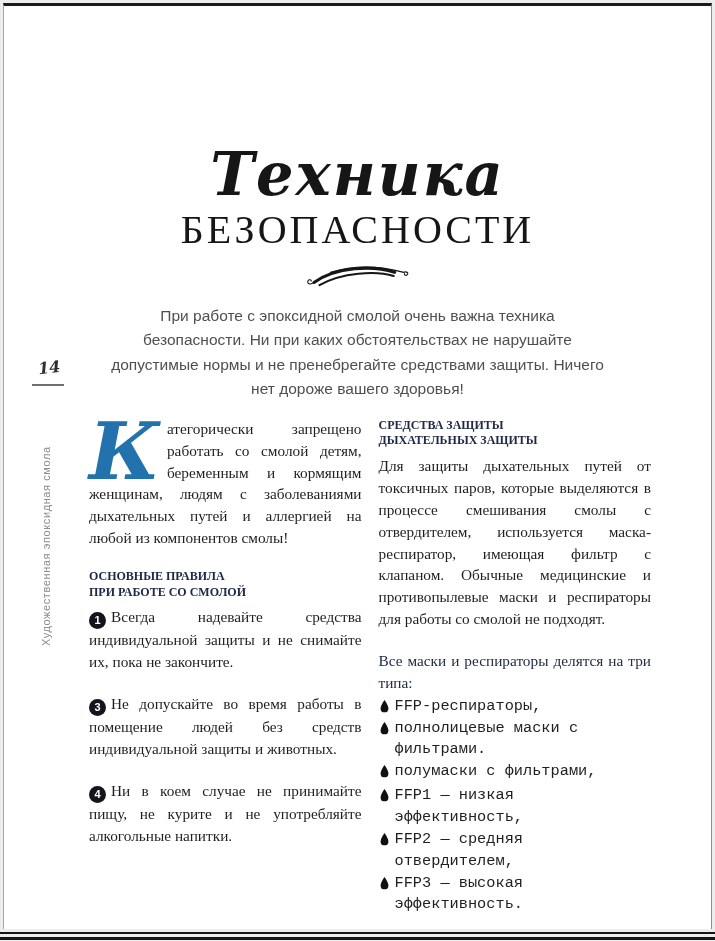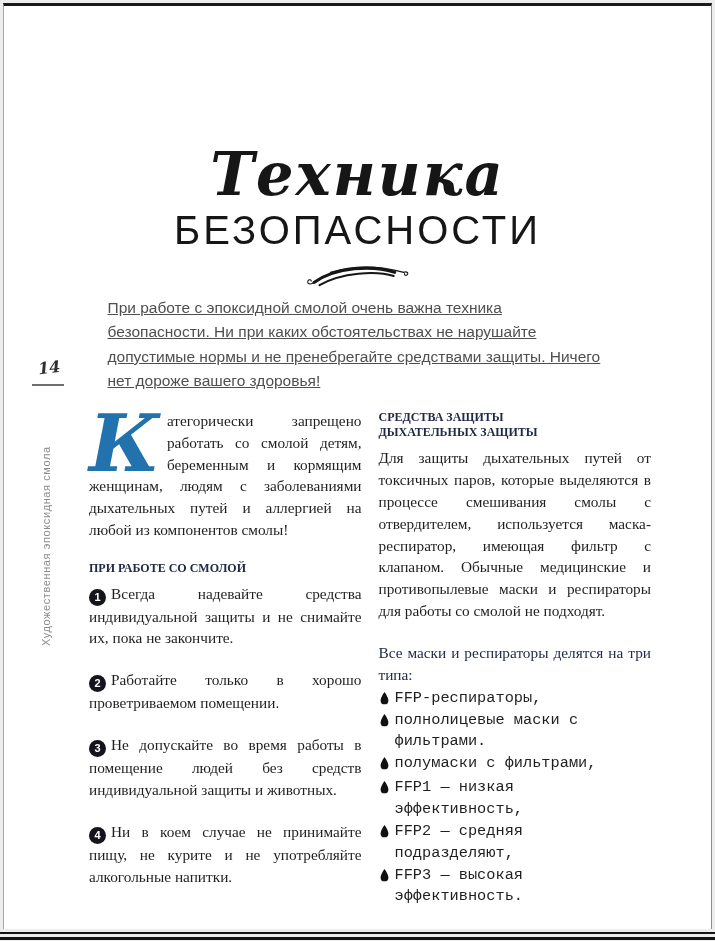--- a/index.html
+++ b/index.html
@@ -30,39 +30,38 @@
   .title-script {
     font-family:"DejaVu Serif", serif;
     font-style:italic;
     font-weight:bold;
     font-size:59px;
     line-height:1.05;
     letter-spacing:2px;
     color:#161616;
   }
   .title-caps {
-    font-family:Liberation Sans, sans-serif;
+    font-family:Liberation Serif, serif;
     font-size:40px;
     letter-spacing:3px;
     line-height:1.1;
     color:#161616;
     margin-top:2px;
   }
   .ornament { margin:10px auto 6px; width:110px; height:28px; display:block; }
 
   
   .intro {
     width:500px;
-    margin:6px auto 0;
-    text-align:left;
+    margin:14px auto 0;
+    text-align:center;
     font-family:"Liberation Sans", sans-serif;
     font-size:15.5px;
     line-height:1.58;
     color:#4f4f4f;
-    text-decoration:underline;
   }
 
   
   .page-number {
     position:absolute;
     left:34px; top:352px;
     font-family:"DejaVu Serif", serif;
     font-style:italic;
     font-weight:bold;
     font-size:16px;
@@ -177,25 +176,25 @@
   </div>
 
   <p class="intro">При работе с эпоксидной смолой очень важна техника безопасности. Ни при каких обстоятельствах не нарушайте допустимые нормы и не пренебрегайте средствами защиты. Ничего нет дороже вашего здоровья!</p>
 
   <div class="columns">
 
     <div class="col">
       <p class="body-text"><span class="dropcap">К</span><span>атегорически запрещено работать со смолой детям, беременным и кормящим женщинам, людям с заболеваниями дыхательных путей и аллергией на любой из компонентов смолы!</span></p>
 
       <div class="col-heading">
+        <div>ОСНОВНЫЕ ПРАВИЛА</div>
         <div>ПРИ РАБОТЕ СО СМОЛОЙ</div>
       </div>
 
       <p class="body-text rule-item"><span class="badge">1</span><span>Всегда надевайте средства индивидуальной защиты и не снимайте их, пока не закончите.</span></p>
-      <p class="body-text rule-item"><span class="badge">2</span><span>Работайте только в хорошо проветриваемом помещении.</span></p>
       <p class="body-text rule-item"><span class="badge">3</span><span>Не допускайте во время работы в помещение людей без средств индивидуальной защиты и животных.</span></p>
       <p class="body-text rule-item"><span class="badge">4</span><span>Ни в коем случае не принимайте пищу, не курите и не употребляйте алкогольные напитки.</span></p>
     </div>
 
     <div class="col">
       <div class="col-heading first">
         <div>СРЕДСТВА ЗАЩИТЫ</div>
         <div>ДЫХАТЕЛЬНЫХ ЗАЩИТЫ</div>
       </div>
 
@@ -227,21 +226,21 @@
         <div class="drop-item">
           <svg class="drop-icon" width="9" height="13" viewBox="0 0 9 13">
               <path d="M4.5 0 C4.5 0 0.6 5.4 0.6 8.4 a3.9 3.9 0 0 0 7.8 0 C8.4 5.4 4.5 0 4.5 0 Z" fill="#111111"></path>
             </svg>
           <span>FFP1 — низкая эффективность,</span>
         </div>
         <div class="drop-item">
           <svg class="drop-icon" width="9" height="13" viewBox="0 0 9 13">
               <path d="M4.5 0 C4.5 0 0.6 5.4 0.6 8.4 a3.9 3.9 0 0 0 7.8 0 C8.4 5.4 4.5 0 4.5 0 Z" fill="#111111"></path>
             </svg>
-          <span>FFP2 — средняя подразделяют,</span>
+          <span>FFP2 — средняя отвердителем,</span>
         </div>
         <div class="drop-item">
           <svg class="drop-icon" width="9" height="13" viewBox="0 0 9 13">
               <path d="M4.5 0 C4.5 0 0.6 5.4 0.6 8.4 a3.9 3.9 0 0 0 7.8 0 C8.4 5.4 4.5 0 4.5 0 Z" fill="#111111"></path>
             </svg>
           <span>FFP3 — высокая эффективность.</span>
         </div>
       </div>
     </div>
   </div>

